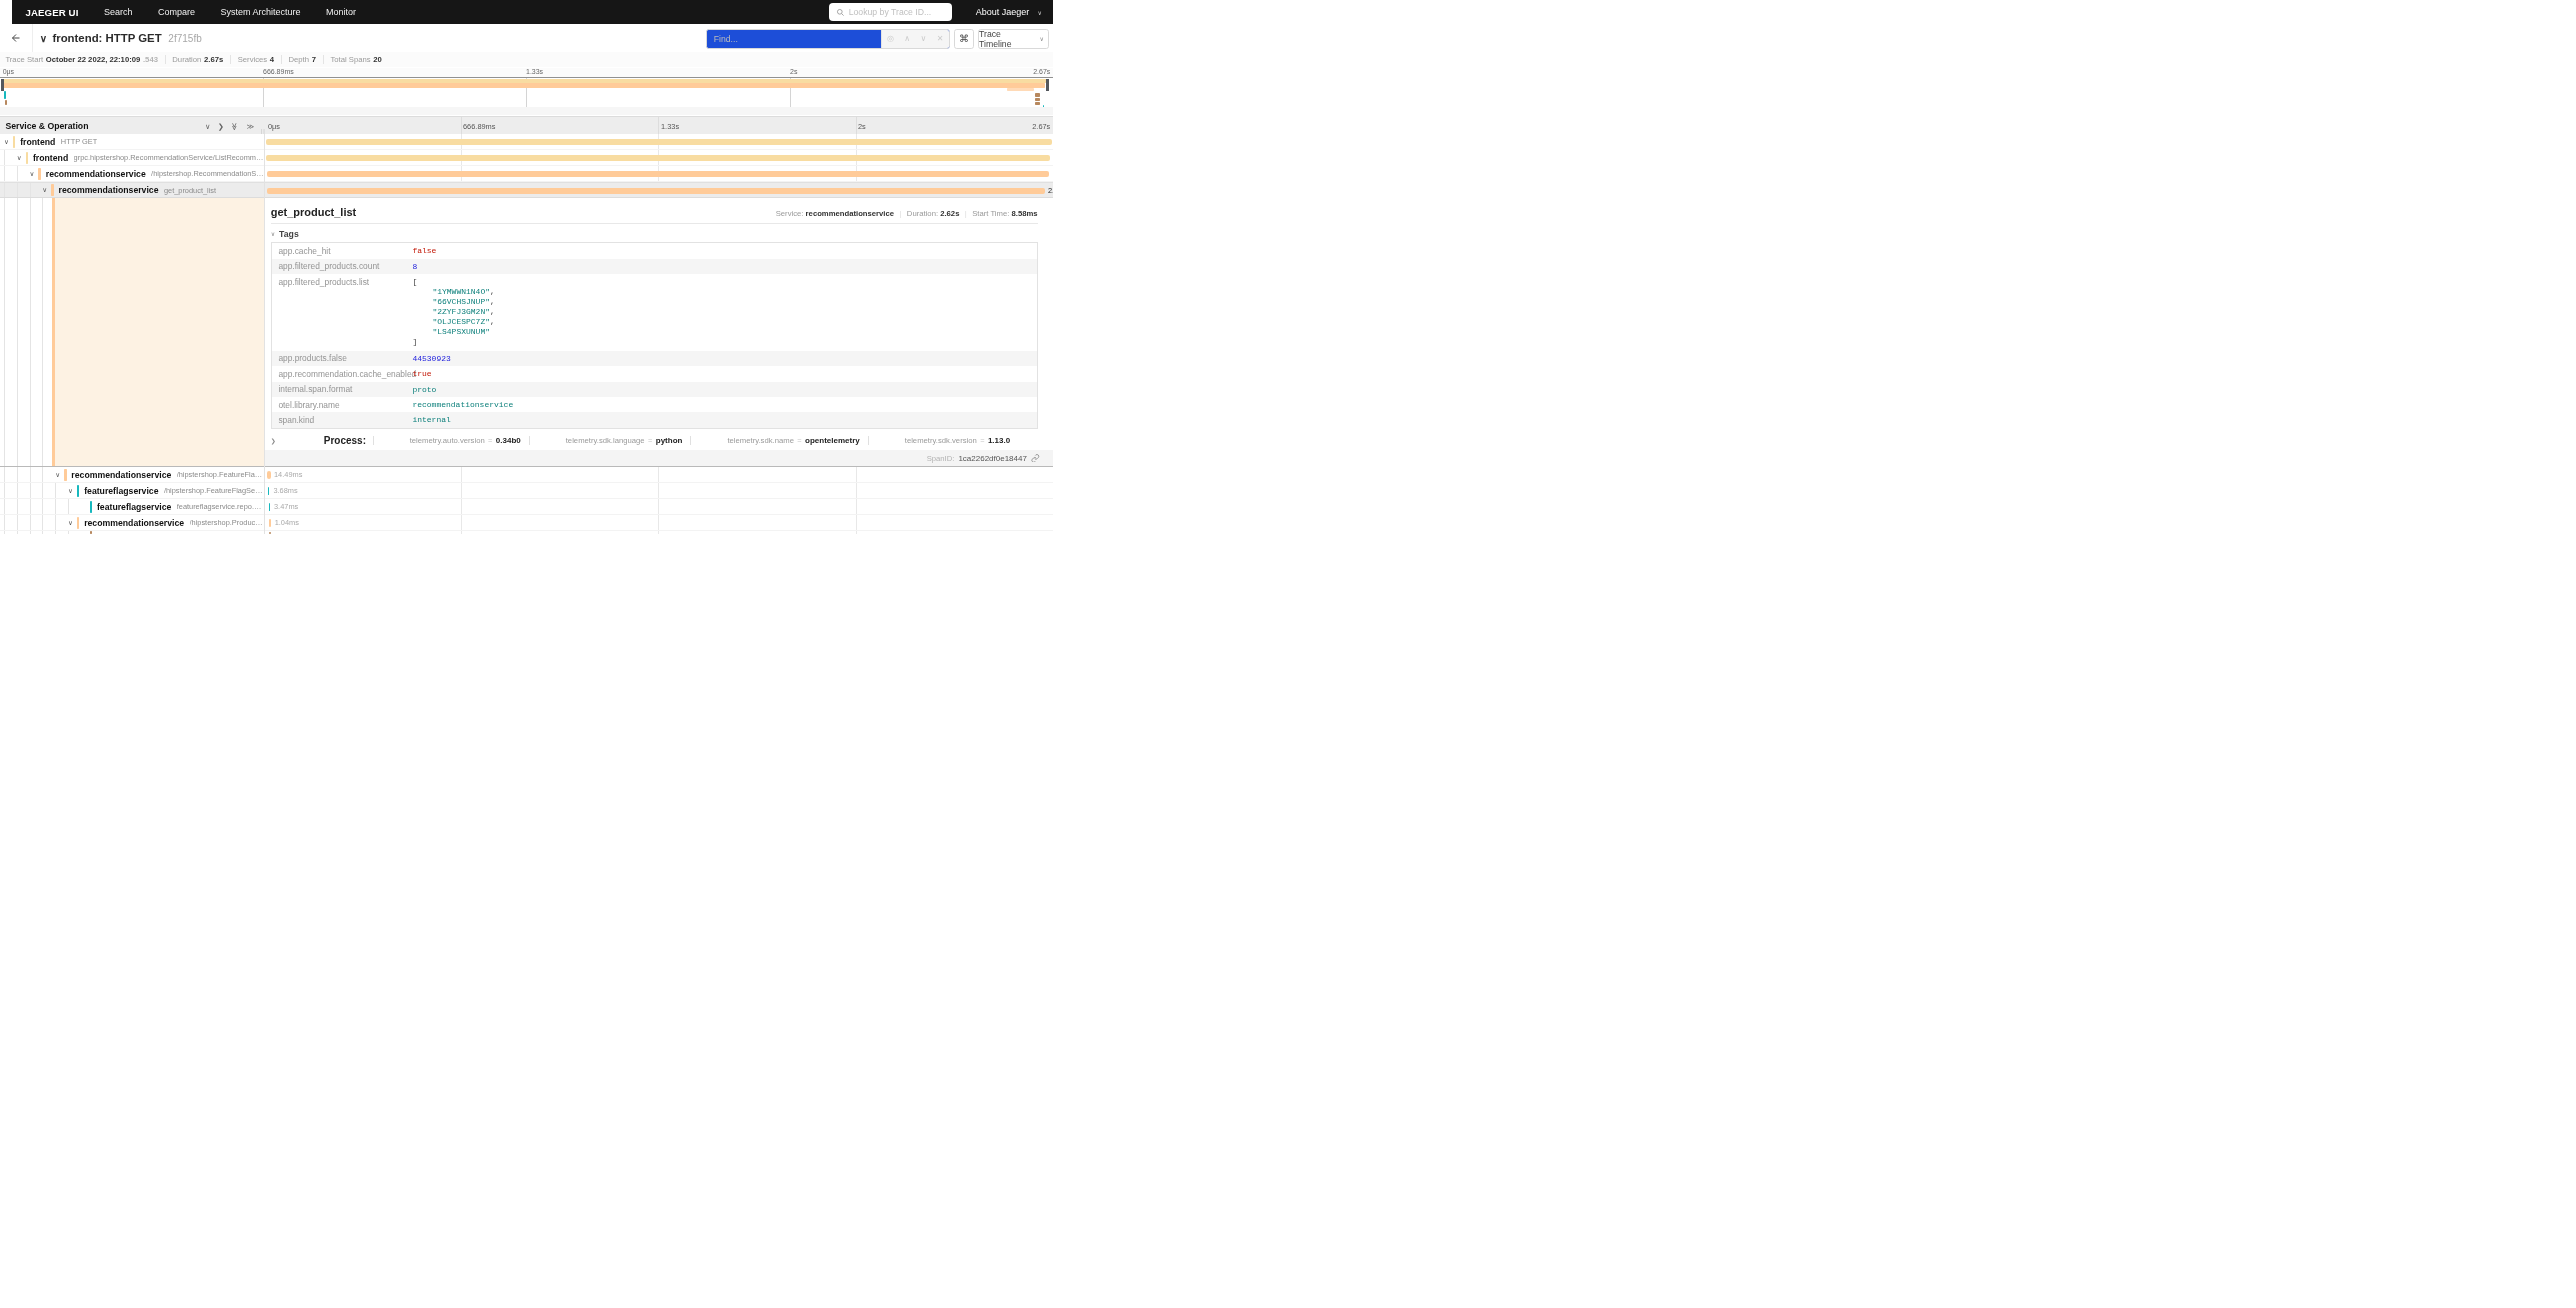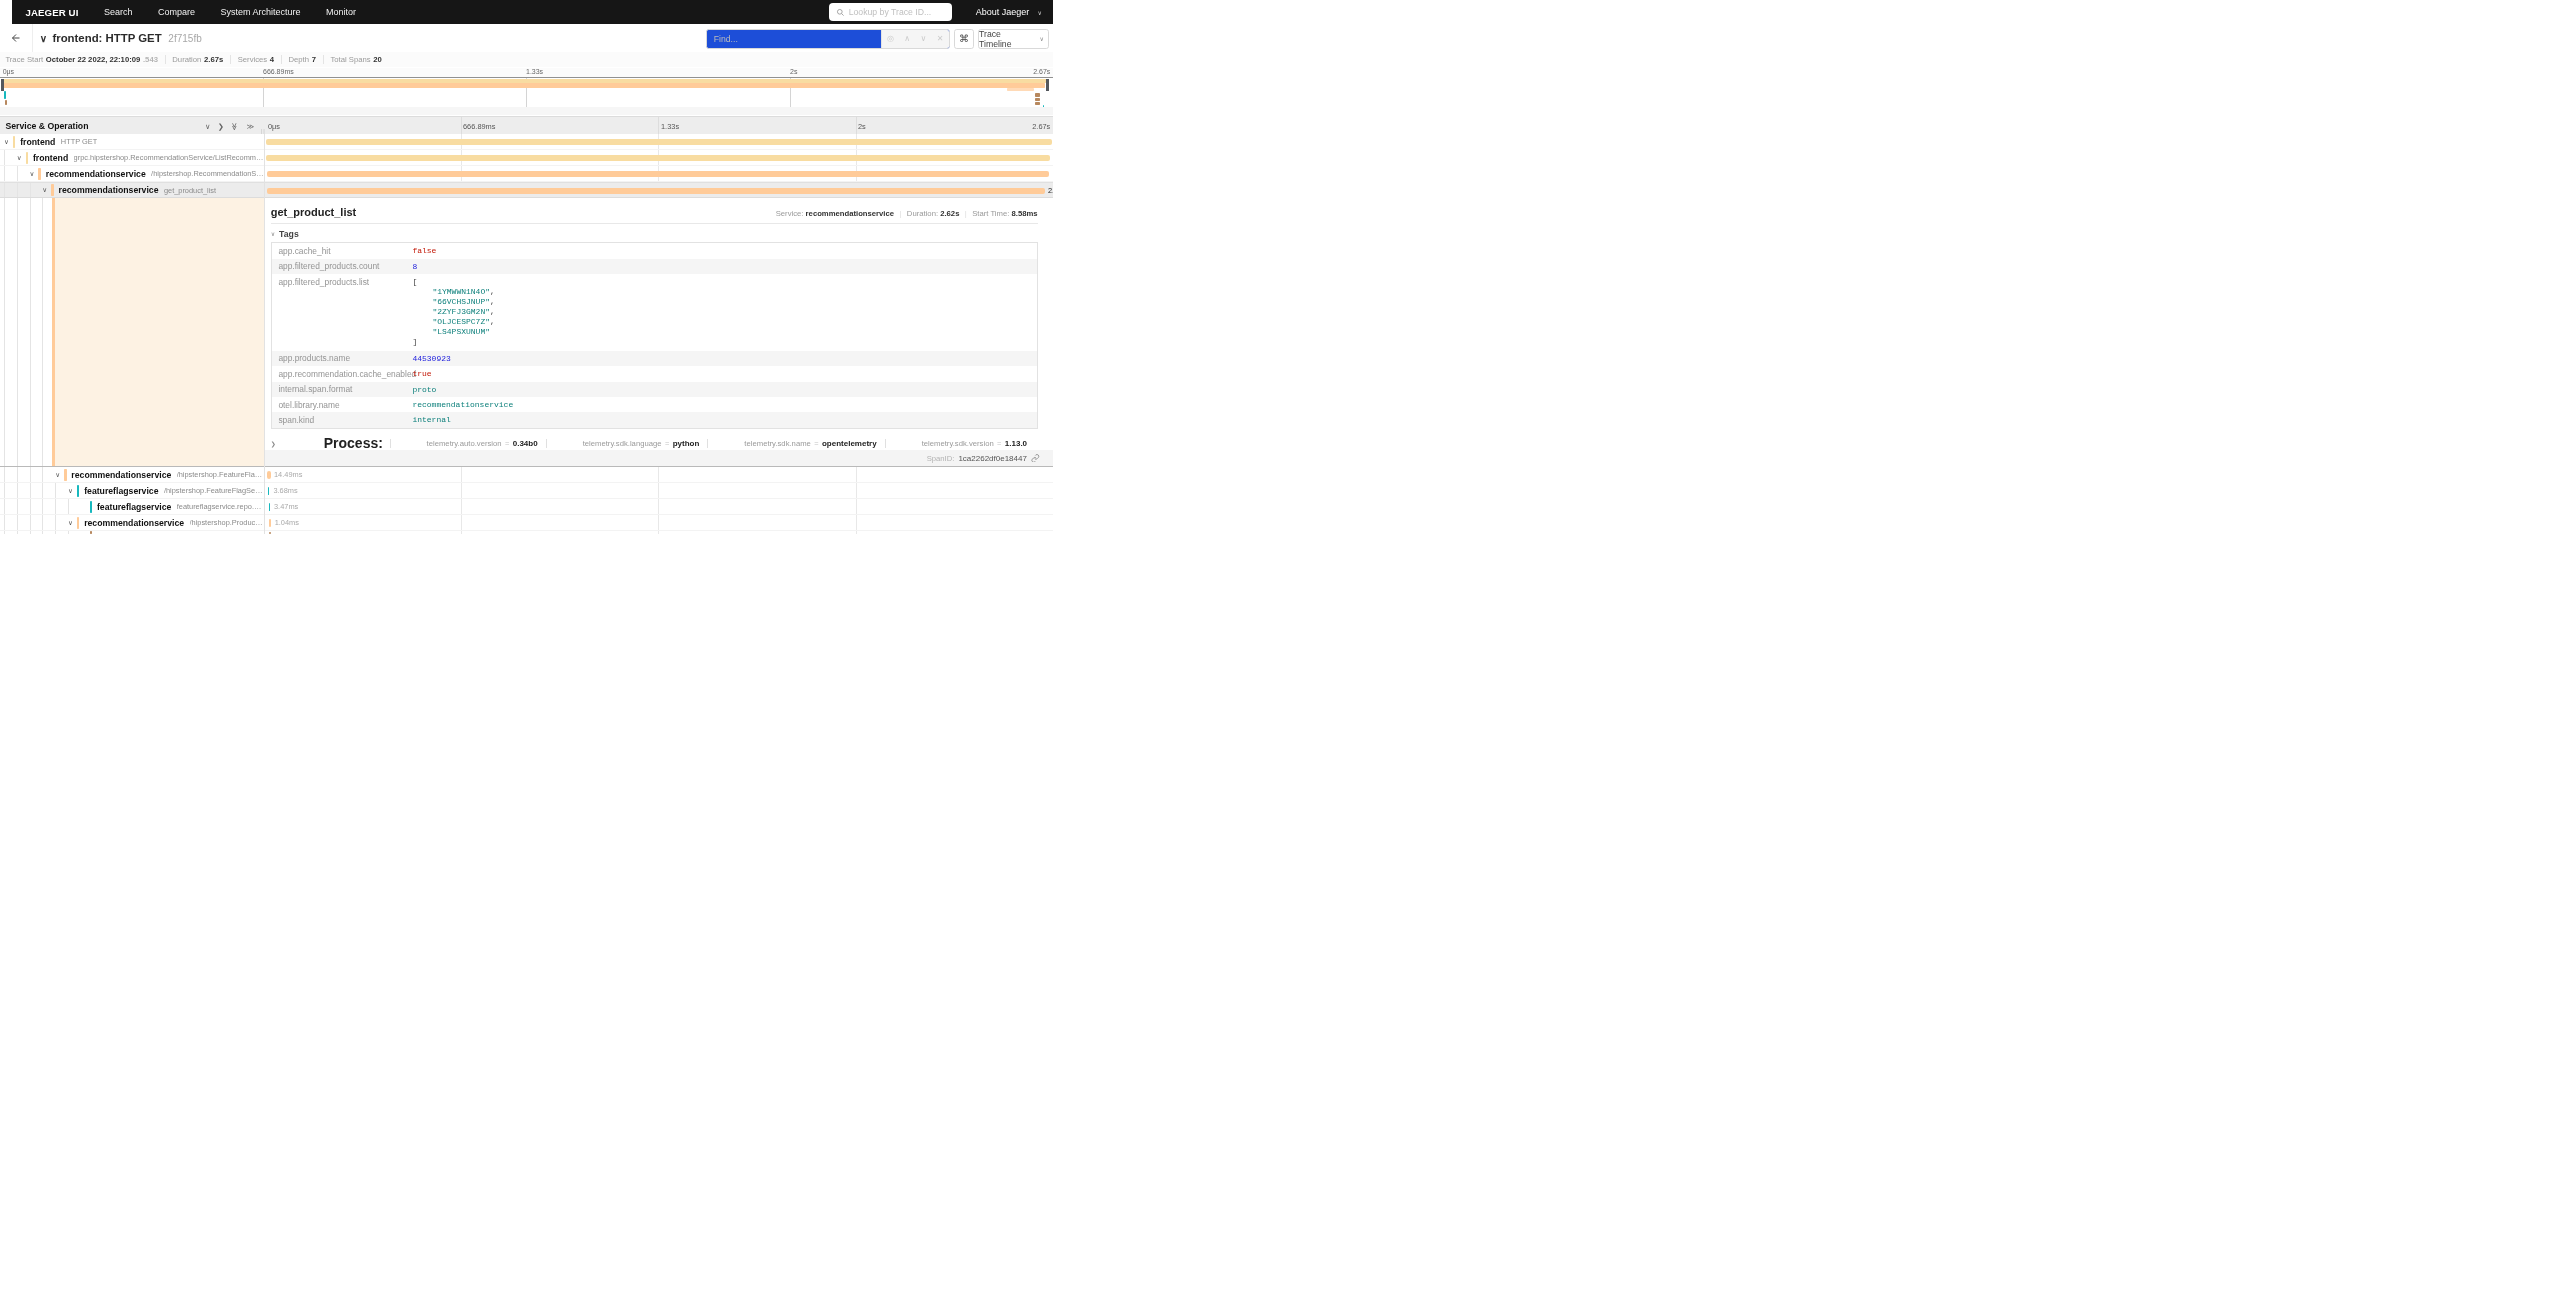--- a/index.html
+++ b/index.html
@@ -97,21 +97,21 @@
   .v-bool{color:var(--c-bool,#c21807);text-align:right;}
   .v-num{color:var(--c-num,#2222dd);}
   .v-str{color:var(--c-str,#0e807c);}
   .trow.multi{align-items:flex-start;padding:3.4px 0;}
   .trow.multi .tval{line-height:10px;}
   .jline{padding-left:0;}
   .jline.ind{padding-left:20px;}
   .jpunct{color:#444;}
   #procrow{margin-top:6.7px;display:flex;align-items:center;font-size:8px;}
   #procrow .chev{width:auto;font-size:6px;color:#888;margin-right:4px;}
-  #procrow .plabel{font-weight:bold;color:#222;font-size:14px;margin-right:6.7px;padding-left:44px;}
+  #procrow .plabel{font-weight:bold;color:#222;font-size:10px;margin-right:6.7px;padding-left:44px;}
   .procitem{display:flex;align-items:center;gap:3.4px;padding:0 8px;border-left:0.7px solid #e0e0e0;}
   .procitem:first-of-type{border-left:none;padding-left:0;}
   .procitem .pk{color:#9a9a9a;font-size:7.7px;margin-left:28px;}
   .procitem .pe{color:#c4c4c4;font-size:7.4px;}
   .procitem .pv{color:#222;font-weight:bold;}
   #spanidstrip{position:absolute;left:0;right:0;bottom:0;height:16px;background:#f4f4f4;display:flex;align-items:center;justify-content:flex-end;gap:4px;padding-right:13.4px;font-size:7.7px;}
   #spanidstrip .sl{color:#b3b3b3;}
   #spanidstrip .sv{color:#555;font-size:8px;}
   
   #partial{height:2.7px;position:relative;display:flex;overflow:hidden;}
@@ -345,21 +345,21 @@
               <div class="jline jpunct">[</div>
               <div class="jline ind"><span class="v-str">"1YMWWN1N4O"</span><span class="jpunct">,</span></div>
               <div class="jline ind"><span class="v-str">"66VCHSJNUP"</span><span class="jpunct">,</span></div>
               <div class="jline ind"><span class="v-str">"2ZYFJ3GM2N"</span><span class="jpunct">,</span></div>
               <div class="jline ind"><span class="v-str">"OLJCESPC7Z"</span><span class="jpunct">,</span></div>
               <div class="jline ind"><span class="v-str">"LS4PSXUNUM"</span><span class="jpunct"></span></div>
               <div class="jline jpunct">]</div>
             </span>
           </div>
           <div class="trow">
-            <span class="tkey">app.products.name</span>
+            <span class="tkey">app.products.false</span>
             <span class="tval v-num">44530923</span>
           </div>
           <div class="trow">
             <span class="tkey">app.recommendation.cache_enabled</span>
             <span class="tval v-bool">true</span>
           </div>
           <div class="trow">
             <span class="tkey">internal.span.format</span>
             <span class="tval v-str">proto</span>
           </div>

